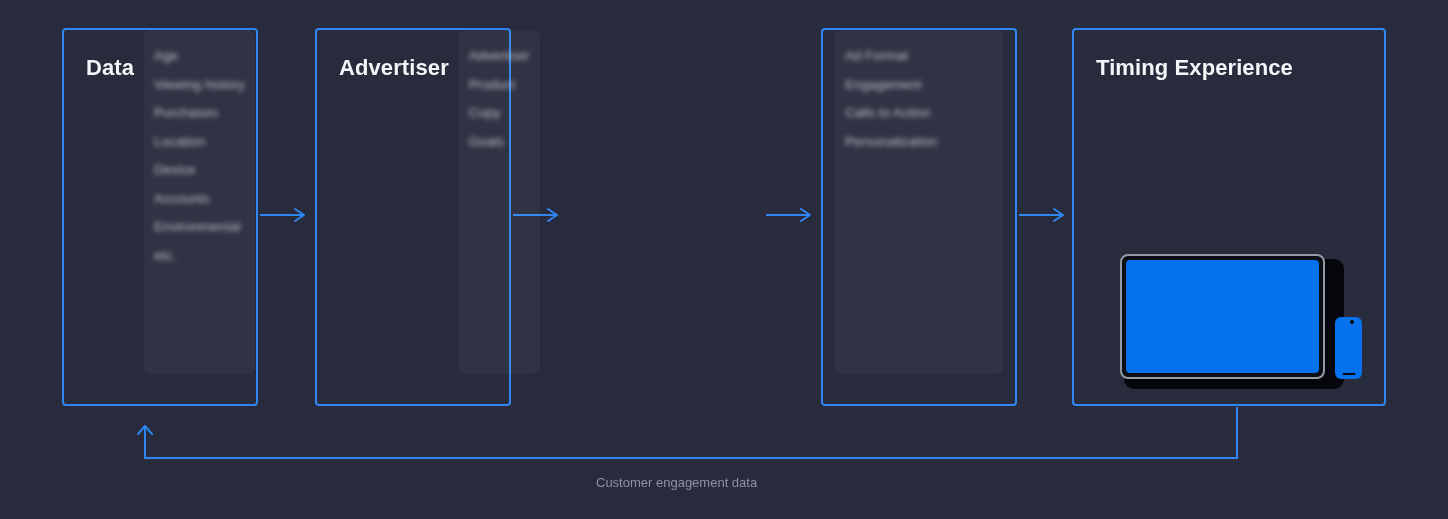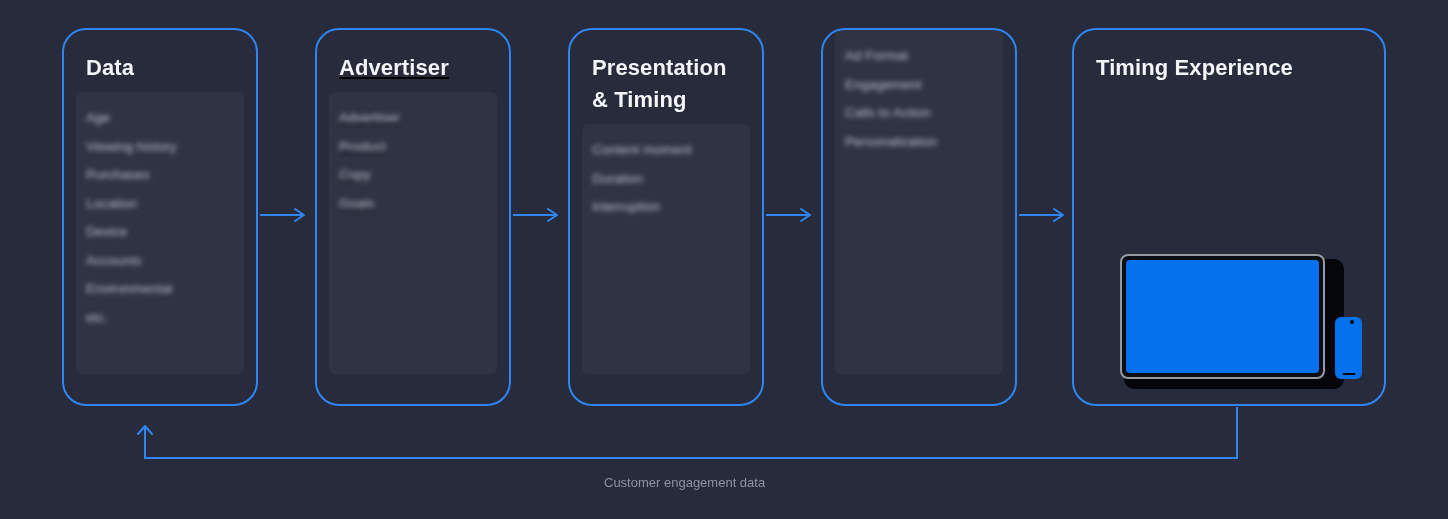--- a/index.html
+++ b/index.html
@@ -16,29 +16,29 @@
     left: 0; top: 0;
     width: 1448px; height: 519px;
     z-index: 1;
   }
   .box {
     position: absolute;
     top: 28px;
     height: 378px;
     width: 196px;
     border: 2px solid #2f86f2;
-    border-radius: 24px;
+    border-radius: 4px;
     box-sizing: border-box;
     display: flex;
-    flex-direction: column;
+    flex-direction: row;
     padding: 0 12px;
     z-index: 2;
   }
   .box-1 { left: 62px; }
-  .box-2 { left: 315px; text-decoration: underline; }
+  .box-2 { left: 315px; }
   .box-3 { left: 568px; }
   .box-4 { left: 821px; }
   .box-5 { left: 1072px; width: 314px; }
   .box-title {
     margin: 22px 10px 8px 10px;
     font-size: 22px;
     line-height: 32px;
     font-weight: 600;
     color: #f3f5f8;
     letter-spacing: 0.1px;
@@ -59,21 +59,20 @@
     filter: blur(2.6px);
     white-space: nowrap;
   }
   .feedback-label {
     position: absolute;
     left: 596px;
     top: 475px;
     font-size: 13px;
     color: #8d93a2;
     z-index: 2;
-    margin-left: 8px;
   }
   
   .devices { position: absolute; left: 0; top: 0; width: 100%; height: 100%; }
   .device-slab {
     position: absolute;
     left: 50px; top: 229px;
     width: 220px; height: 130px;
     background: #04060c;
     border-radius: 10px;
   }
@@ -165,28 +164,20 @@
   <div class="box box-2">
     <div class="box-title">Advertiser</div>
     <div class="panel">
       <div class="panel-item">Advertiser</div>
       <div class="panel-item">Product</div>
       <div class="panel-item">Copy</div>
       <div class="panel-item">Goals</div>
     </div>
   </div>
 
-  <div class="box box-3">
-    <div class="box-title">Presentation &amp; Timing</div>
-    <div class="panel">
-      <div class="panel-item">Content moment</div>
-      <div class="panel-item">Duration</div>
-      <div class="panel-item">Interruption</div>
-    </div>
-  </div>
 
   <div class="box box-4">
     <div class="panel">
       <div class="panel-item">Ad Format</div>
       <div class="panel-item">Engagement</div>
       <div class="panel-item">Calls to Action</div>
       <div class="panel-item">Personalization</div>
     </div>
   </div>
 

